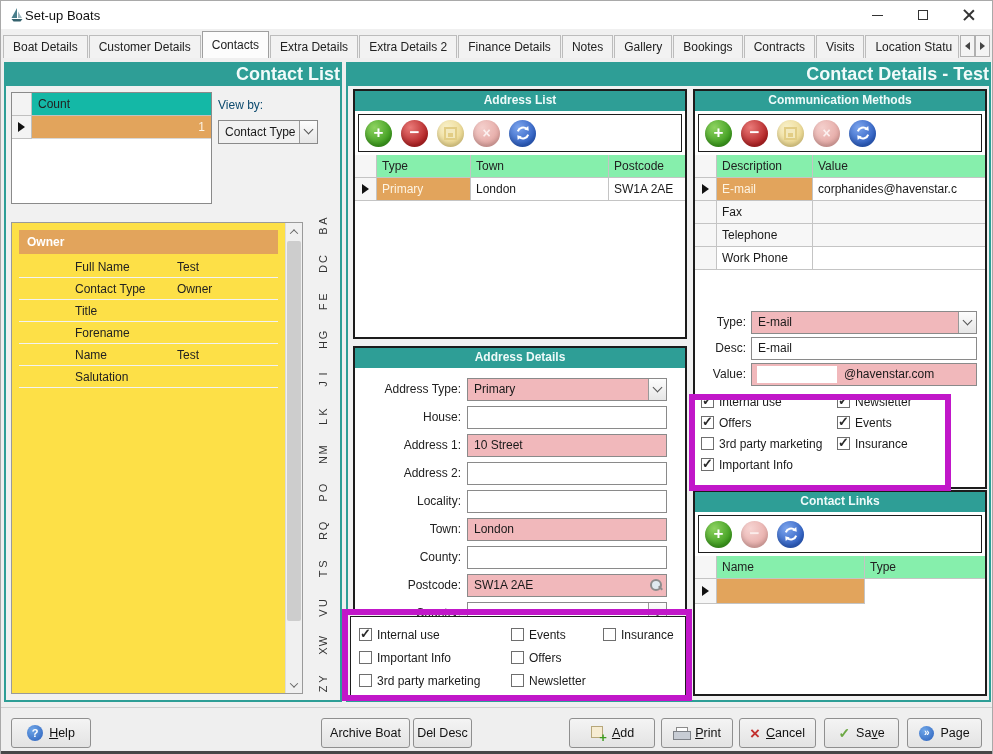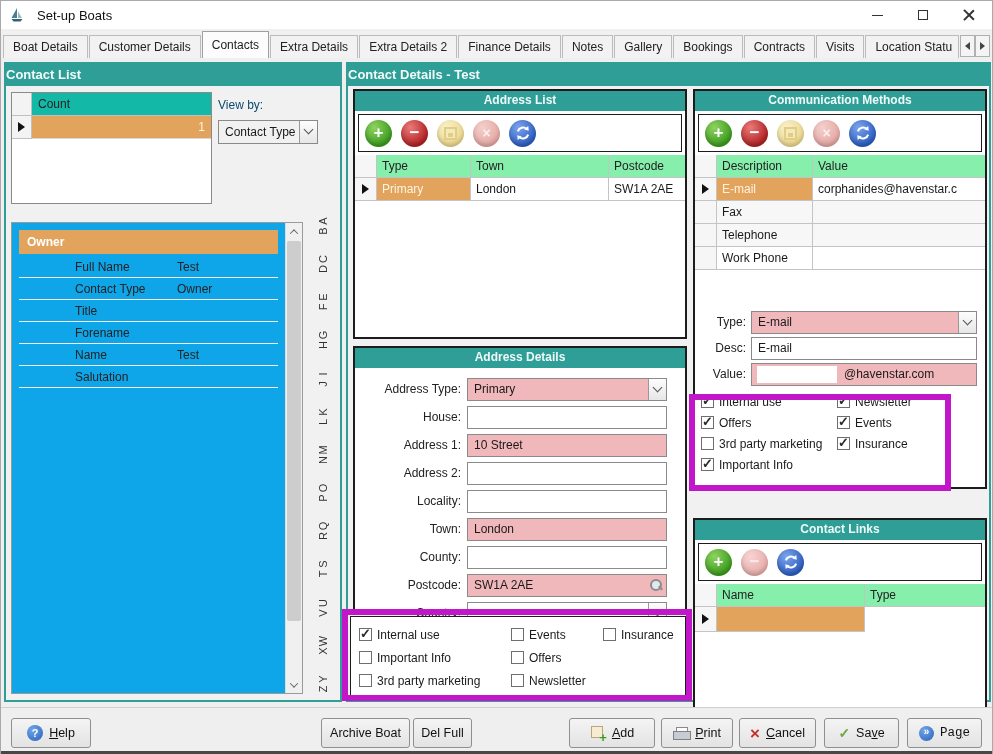--- a/index.html
+++ b/index.html
@@ -2,21 +2,21 @@
 <html><head>
 <meta charset="utf-8">
 <style>
   * { box-sizing: border-box; margin: 0; padding: 0; }
   body { width: 993px; height: 754px; font-family: "Liberation Sans", sans-serif; font-size: 12px; color: #1a1a1a; background: #fff; position: relative; overflow: hidden; }
   .window { position: absolute; inset: 0; border: 1px solid #a9a9a9; background: #efefef; }
 
   
   .titlebar { position: absolute; left: 0; top: 0; width: 100%; height: 28px; background: #ffffff; display: flex; align-items: center; }
   .app-icon { margin-left: 8px; width: 16px; height: 16px; }
-  .app-title { margin-left: 12px; font-size: 13px; color: #111; }
+  .app-title { margin-left: 0; font-size: 13px; color: #111; }
   .win-controls { position: absolute; right: 0; top: 0; height: 28px; display: flex; }
   .win-btn { width: 46px; height: 28px; display: flex; align-items: center; justify-content: center; }
   .ic-min { width: 11px; height: 0; border-top: 1px solid #333; }
   .ic-max { width: 10px; height: 10px; border: 1px solid #333; }
   .ic-close { position: relative; width: 12px; height: 12px; }
   .ic-close::before, .ic-close::after { content: ""; position: absolute; left: 5px; top: -1px; width: 1.5px; height: 14px; background: #333; }
   .ic-close::before { transform: rotate(45deg); }
   .ic-close::after { transform: rotate(-45deg); }
 
   
@@ -26,35 +26,35 @@
   .tab.clipped { max-width: 94px; overflow: hidden; }
   .tab-scroll { position: absolute; right: 2px; bottom: 1px; display: flex; }
   .tsb { width: 15px; height: 22px; border: 1px solid #b0b0b0; background: #f4f4f4; display: flex; align-items: center; justify-content: center; }
   .tri-left { width: 0; height: 0; border-top: 4px solid transparent; border-bottom: 4px solid transparent; border-right: 5px solid #444; }
   .tri-right { width: 0; height: 0; border-top: 4px solid transparent; border-bottom: 4px solid transparent; border-left: 5px solid #444; }
 
   
   .panel { position: absolute; border: 2px solid #2e9e96; background: #f1f1f1; }
   #left-panel { left: 3px; top: 61px; width: 338px; height: 640px; }
   #right-panel { left: 345px; top: 61px; width: 645px; height: 640px; }
-  .panel-h { height: 22px; background: #2e9e96; color: #f2fbfa; font-weight: bold; font-size: 13px; text-align: left; line-height: 21px; }
+  .panel-h { height: 22px; background: #2e9e96; color: #f2fbfa; font-weight: bold; font-size: 18px; text-align: right; line-height: 21px; }
 
   
   .count-grid { position: absolute; left: 5px; top: 28px; width: 201px; height: 112px; background: #fff; border: 1px solid #8a8a8a; }
   .cg-row { display: flex; height: 23px; }
   .cg-sel { width: 20px; border-right: 1px solid #c0c0c0; border-bottom: 1px solid #c0c0c0; background: #f3f3f3; display: flex; align-items: center; justify-content: center; }
   .cg-cap { flex: 1; border-bottom: 1px solid #c0c0c0; background: #14b8a6; padding: 4px 0 0 6px; color: #222; }
   .cg-val { flex: 1; background: #e2a45c; color: #fdf3e2; text-align: right; padding: 4px 6px 0 0; border-bottom: 1px solid #d8d8d8; }
   .tri-sel { width: 0; height: 0; border-top: 5px solid transparent; border-bottom: 5px solid transparent; border-left: 7px solid #111; }
 
   .viewby-lab { position: absolute; left: 212px; top: 34px; color: #0c4a6e; }
   .viewby { position: absolute; left: 212px; top: 56px; width: 100px; height: 24px; background: #f1f1f1; border: 1px solid #8a8a8a; display: flex; align-items: center; }
   .viewby .fval { flex: 1; padding-left: 6px; }
 
-  .details-box { position: absolute; left: 5px; top: 158px; width: 292px; height: 472px; background: #0ea5e9; border: 1px solid #9a9a9a; }
+  .details-box { position: absolute; left: 5px; top: 158px; width: 292px; height: 472px; background: #fde047; border: 1px solid #9a9a9a; }
   .owner-bar { margin: 7px 24px 2px 7px; height: 24px; background: #e2a45c; color: #fff; font-weight: bold; padding: 5px 0 0 8px; }
   .d-row { display: flex; height: 22px; margin: 0 24px 0 7px; border-bottom: 1px solid #f2f2f2; align-items: center; }
   .d-lab { width: 110px; padding-left: 8px; color: #222; margin-left: 48px; }
   .d-val { flex: 1; color: #222; }
   .vscroll { position: absolute; right: 0; top: 0; width: 17px; height: 100%; background: #f0f0f0; border-left: 1px solid #dcdcdc; }
   .sb-up, .sb-down { position: absolute; left: 0; width: 100%; height: 17px; display: flex; align-items: center; justify-content: center; }
   .sb-up { top: 0; } .sb-down { bottom: 0; }
   .chev-up { width: 6px; height: 6px; border-left: 1.6px solid #666; border-top: 1.6px solid #666; transform: rotate(45deg) translate(1px,1px); }
   .chev-dn { width: 6px; height: 6px; border-right: 1.6px solid #666; border-bottom: 1.6px solid #666; transform: rotate(45deg) translate(-1px,-1px); }
   .sb-thumb { position: absolute; left: 1px; top: 18px; width: 14px; height: 380px; background: #cdcdcd; border-radius: 2px; }
@@ -63,21 +63,21 @@
   .alpha-label { display: flex; flex-direction: column; align-items: center; color: #333; cursor: default; }
   .rchar { display: block; height: 10px; line-height: 10px; font-size: 11px; transform: rotate(-90deg); }
 
   
   .sec { position: absolute; background: #fff; border: 2px solid #1c1c1c; }
   .sec-h { height: 20px; background: #2e9e96; color: #eefaf9; font-weight: bold; text-align: center; line-height: 19px; font-size: 12px; }
   #sec-addr-list { left: 5px; top: 25px; width: 334px; height: 250px; }
   #sec-addr-det  { left: 5px; top: 282px; width: 334px; height: 267px; }
   #cb-left-panel { position: absolute; left: 2px; top: 552px; width: 336px; height: 80px; background: #fff; border: 1px solid #1c1c1c; }
   #sec-comm  { left: 345px; top: 25px; width: 294px; height: 400px; }
-  #sec-links { left: 345px; top: 426px; width: 294px; height: 206px; margin-top: 28px; }
+  #sec-links { left: 345px; top: 426px; width: 294px; height: 206px; }
 
   .tbar { margin: 3px; height: 38px; border: 1px solid #1c1c1c; display: flex; align-items: center; padding-left: 6px; gap: 9px; }
   .tbtn { width: 27px; height: 27px; border-radius: 50%; display: flex; align-items: center; justify-content: center; color: #fff; font-weight: bold; font-size: 17px; line-height: 1; box-shadow: inset 0 -3px 4px rgba(0,0,0,.18); }
   .tbtn.b-add { background: radial-gradient(circle at 35% 28%, #8ed361, #3d9c1e 70%); }
   .tbtn.b-rem { background: radial-gradient(circle at 35% 28%, #ea7a78, #b22325 70%); }
   .tbtn.b-rem-dis { background: radial-gradient(circle at 35% 28%, #f6d4d2, #e8aeab 70%); color: #fbeceb; }
   .tbtn.b-save-dis { background: radial-gradient(circle at 35% 28%, #f8f0c9, #ecd88f 70%); }
   .tbtn.b-can-dis { background: radial-gradient(circle at 35% 28%, #f4cfcc, #e5a9a5 70%); color: #fcf0ef; font-size: 14px; }
   .tbtn.b-ref { background: radial-gradient(circle at 35% 28%, #7ca4ec, #2e5fc2 70%); }
   .b-add::before { content: "+"; margin-top: -2px; }
@@ -131,21 +131,21 @@
   
   .footer { position: absolute; left: 0; top: 706px; width: 100%; height: 44px; background: #efefef; border-top: 1px solid #cfcfcf; }
   .fbtn { position: absolute; top: 10px; height: 30px; background: linear-gradient(#f4f4f4,#e3e3e3); border: 1px solid #8f8f8f; border-radius: 3px; display: flex; align-items: center; justify-content: center; gap: 6px; font-size: 12.5px; color: #111; }
   #btn-help { left: 10px; width: 80px; }
   #btn-archive { left: 320px; width: 89px; }
   #btn-del { left: 412px; width: 59px; }
   #btn-add { left: 568px; width: 86px; }
   #btn-print { left: 660px; width: 72px; }
   #btn-cancel { left: 738px; width: 77px; }
   #btn-save { left: 823px; width: 75px; }
-  #btn-page { left: 906px; width: 75px; font-family: Liberation Mono, monospace; }
+  #btn-page { left: 906px; width: 75px; }
   .ic-help { width: 16px; height: 16px; border-radius: 50%; background: radial-gradient(circle at 35% 30%, #6fa6e8, #2a5fbb); color: #fff; font-size: 11px; font-weight: bold; display: flex; align-items: center; justify-content: center; }
   .ic-help::before { content: "?"; }
   .ic-addcard { position: relative; width: 16px; height: 14px; }
   .ic-addcard::before { content: ""; position: absolute; left: 1px; top: 0; width: 10px; height: 10px; background: #f6ecd2; border: 1px solid #b7a77a; }
   .ic-addcard::after { content: "+"; position: absolute; right: -1px; bottom: -5px; color: #3d9c1e; font-weight: bold; font-size: 13px; }
   .ic-print { position: relative; width: 16px; height: 13px; }
   .ic-print::before { content: ""; position: absolute; left: 3px; top: 0; width: 10px; height: 4px; background: #fdfdfd; border: 1px solid #8a8a8a; }
   .ic-print::after { content: ""; position: absolute; left: 0; top: 4px; width: 16px; height: 7px; background: #c7ccd4; border: 1px solid #7e8288; }
   .ic-cancelx { color: #c3312f; font-size: 17px; font-weight: bold; line-height: 1; }
   .ic-cancelx::before { content: "×"; }
@@ -595,21 +595,21 @@
 
   <div class="footer">
     <div class="fbtn" id="btn-help">
       <span class="ic-help"></span>
       <span><u>H</u>elp</span>
     </div>
     <div class="fbtn" id="btn-archive">
       <span>Archive Boat</span>
     </div>
     <div class="fbtn" id="btn-del">
-      <span>Del Full</span>
+      <span>Del Desc</span>
     </div>
     <div class="fbtn" id="btn-add">
       <span class="ic-addcard"></span>
       <span><u>A</u>dd</span>
     </div>
     <div class="fbtn" id="btn-print">
       <span class="ic-print"></span>
       <span><u>P</u>rint</span>
     </div>
     <div class="fbtn" id="btn-cancel">

